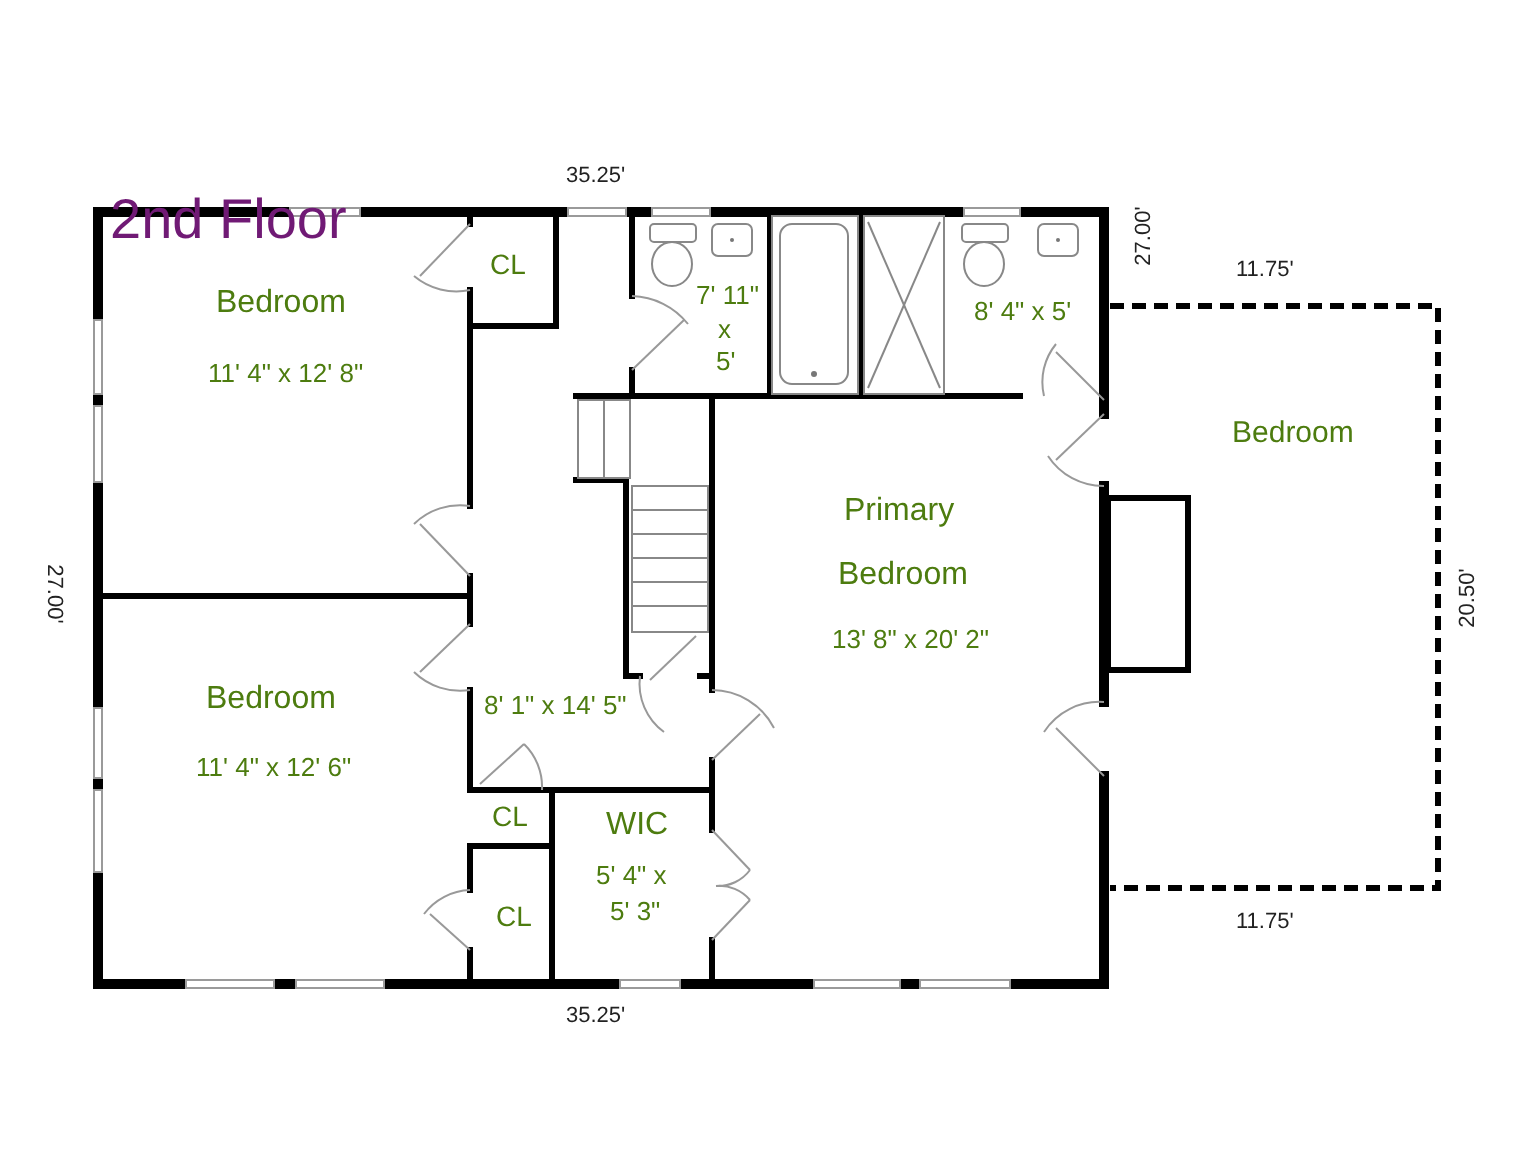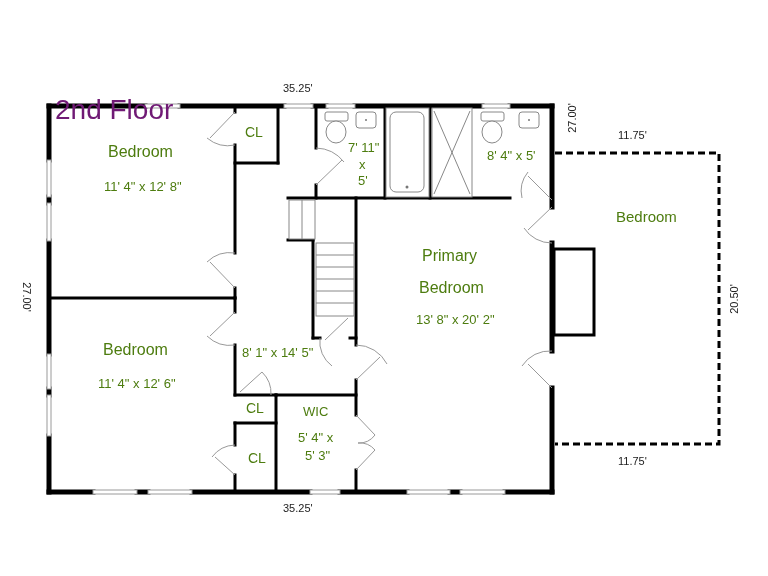--- a/index.html
+++ b/index.html
@@ -195,21 +195,21 @@
 <div class="t dim" style="left:104px; top:179px;">11' 4" x 12' 8"</div>
 <div class="t dim" style="left:245px; top:124px; font-size:14px;">CL</div>
 
 <div class="t room" style="left:103px; top:341px;">Bedroom</div>
 <div class="t dim" style="left:98px; top:376px;">11' 4" x 12' 6"</div>
 
 <div class="t dim" style="left:242px; top:345px;">8' 1" x 14' 5"</div>
 <div class="t dim" style="left:246px; top:400px; font-size:14px;">CL</div>
 <div class="t dim" style="left:248px; top:450px; font-size:14px;">CL</div>
 
-<div class="t room" style="left:303px; top:404px; font-size:13px;">WIC</div>
+<div class="t room" style="left:303px; top:404px; font-size:16px;">WIC</div>
 <div class="t dim" style="left:298px; top:430px;">5' 4" x</div>
 <div class="t dim" style="left:305px; top:448px;">5' 3"</div>
 
 <div class="t dim" style="left:348px; top:140px;">7' 11"</div>
 <div class="t dim" style="left:359px; top:157px;">x</div>
 <div class="t dim" style="left:358px; top:173px;">5'</div>
 
 <div class="t dim" style="left:487px; top:148px;">8' 4" x 5'</div>
 
 <div class="t room" style="left:422px; top:247px;">Primary</div>

